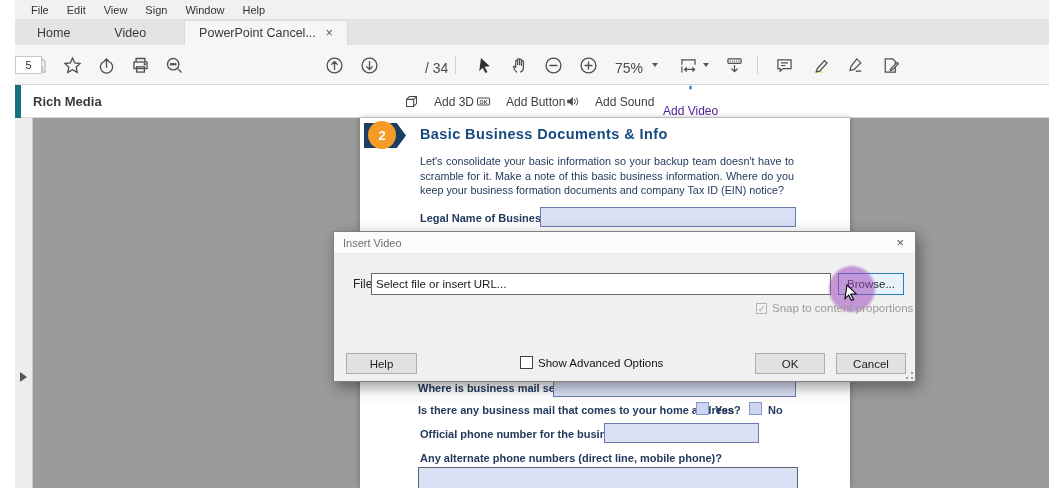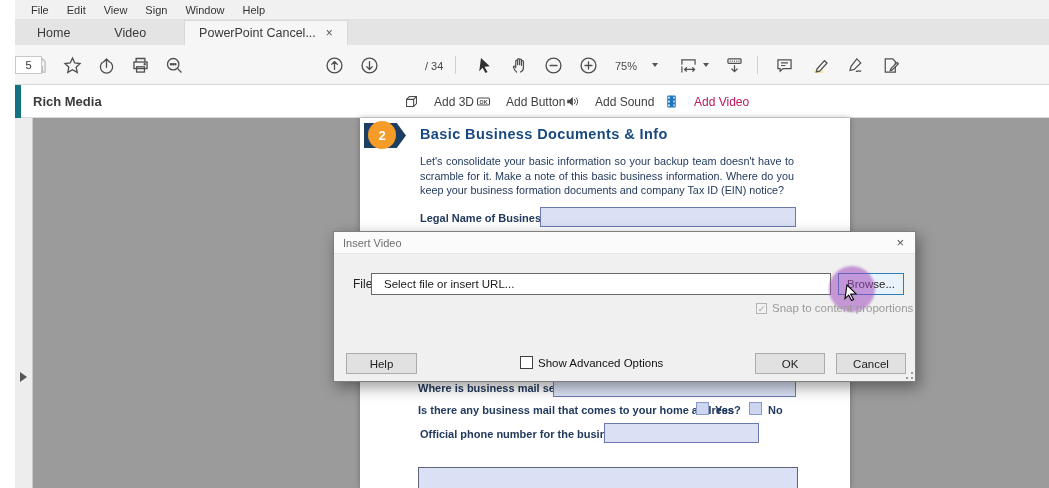--- a/index.html
+++ b/index.html
@@ -15,50 +15,50 @@
   .tab { display:flex; align-items:center; font-size:12.5px; color:#3a3a3a; padding:0 22px; }
   .tab.active { background:#f6f6f6; border:1px solid #d8d8d8; border-bottom:none; gap:10px; padding:0 14px; }
   .tab-close { color:#555; font-size:12px; }
 
   
   .toolbar { position:absolute; left:0; top:45px; width:1049px; height:40px; background:#f6f6f6; border-bottom:1px solid #d6d6d6; }
   .tbi { position:absolute; top:9px; width:22px; height:22px; display:flex; align-items:center; justify-content:center; }
   .tbi svg { width:21px; height:21px; }
   .tb-divider { position:absolute; top:11px; width:1px; height:18px; background:#cfcfcf; }
   .pagebox { position:absolute; top:11px; width:27px; height:18px; background:#fff; border:1px solid #c8c8c8; font-size:11px; color:#333; text-align:center; line-height:16px; }
-  .tbtext { position:absolute; top:15px; font-size:11px; color:#4a4a4a; }
+  .tbtext { position:absolute; top:15px; font-size:14px; color:#4a4a4a; }
   .caret { position:absolute; top:18px; width:0; height:0; border-left:3.5px solid transparent; border-right:3.5px solid transparent; border-top:4px solid #555; }
 
   
   .rmbar { position:absolute; left:0; top:85px; width:1049px; height:33px; background:#ffffff; border-bottom:1px solid #d9d9d9; }
   .rm-accent { position:absolute; left:0; top:0; width:6px; height:33px; }
   .rm-title { position:absolute; left:18px; top:9px; font-size:13px; font-weight:bold; color:#3b3b3b; }
   .rm-tool { position:absolute; top:0; height:33px; display:flex; align-items:center; gap:14px; font-size:12px; color:#3f3f3f; cursor:default; }
   .rm-tool svg { width:17px; height:17px; }
-  .rm-tool.active { color:#be185d; }
+  .rm-tool.active { color:#4c1d95;flex-direction:column; }
 
   
   .leftpanel { position:absolute; left:0; top:118px; width:18px; height:370px; background:#ededed; border-right:1px solid #c9c9c9; }
   .panel-arrow { position:absolute; left:5px; top:254px; width:0; height:0; border-top:5px solid transparent; border-bottom:5px solid transparent; border-left:7px solid #555; }
   .page { position:absolute; left:345px; top:118px; width:490px; height:370px; background:#ffffff; box-shadow:0 0 6px rgba(0,0,0,.3); }
   .flag { position:absolute; left:4px; top:5px; width:42px; height:25px; background:#1c3e63; clip-path:polygon(0 0, 78% 0, 100% 50%, 78% 100%, 0 100%); }
   .badge { position:absolute; left:8px; top:3px; width:28px; height:28px; background:#f59b28; border-radius:50%; color:#fff; font-size:13px; font-weight:bold; display:flex; align-items:center; justify-content:center; }
   .doc-heading { position:absolute; left:60px; top:8px; font-size:14.5px; font-weight:bold; color:#184a80; letter-spacing:.4px; }
   .doc-para { position:absolute; left:60px; top:36px; width:374px; font-size:10.8px; line-height:14.6px; color:#223a5e; text-align:justify; }
   .doc-label { position:absolute; font-size:11px; font-weight:bold; color:#223a5e; white-space:nowrap; }
   .doc-field { position:absolute; background:#dae1f5; border:1.5px solid #6b79ae; }
   .doc-check { position:absolute; width:13px; height:13px; background:#ccd6f0; border:1px solid #8c9ac9; }
 
   
   .dialog { position:absolute; left:318px; top:231px; width:583px; height:151px; background:#f0f0f0; border:1px solid #7f7f7f; box-shadow:3px 5px 14px rgba(0,0,0,.4); z-index:10; }
   .dlg-titlebar { position:absolute; left:0; top:0; width:100%; height:22px; background:#fbfbfb; border-bottom:1px solid #e6e6e6; }
   .dlg-title { position:absolute; left:9px; top:5px; font-size:11px; color:#6e6e6e; }
   .dlg-close { position:absolute; right:11px; top:3px; font-size:13px; color:#555; cursor:default; }
   .dlg-filelabel { position:absolute; left:19px; top:45px; font-size:12px; color:#222; }
-  .dlg-input { position:absolute; left:37px; top:41px; width:460px; height:22px; background:#fff; border:1px solid #696969; font-size:11.5px; color:#1a1a1a; padding:3px 12px; font-family:"Liberation Sans", sans-serif; }
+  .dlg-input { position:absolute; left:37px; top:41px; width:460px; height:22px; background:#fff; border:1px solid #696969; font-size:11.5px; color:#1a1a1a; padding:3px 4px; font-family:"Liberation Sans", sans-serif; }
   .dlg-browse { position:absolute; left:504px; top:41px; width:66px; height:22px; background:#e8f2fb; border:1px solid #2a7fb8; font-size:11.5px; color:#222; display:flex; align-items:center; justify-content:center; }
   .click-halo { position:absolute; left:495px; top:34px; width:46px; height:46px; border-radius:50%; background:rgba(163,76,190,.55); filter:blur(1px); pointer-events:none; }
   .dlg-cursor { position:absolute; left:510px; top:52px; width:16px; height:17px; pointer-events:none; z-index:5; }
   .dlg-snap { position:absolute; left:422px; top:70px; display:flex; align-items:center; gap:5px; }
   .snap-box { width:11px; height:11px; background:#f2f2f2; border:1px solid #b4b4b4; font-size:9px; color:#a0a0a0; line-height:10px; text-align:center; }
   .snap-text { font-size:11.5px; color:#9a9a9a; }
   .dlg-btn { position:absolute; top:121px; width:71px; height:21px; background:#e1e1e1; border:1px solid #acacac; font-size:11.5px; color:#222; display:flex; align-items:center; justify-content:center; }
   .dlg-adv { position:absolute; left:186px; top:124px; display:flex; align-items:center; gap:5px; }
   .adv-box { width:13px; height:13px; background:#fff; border:1px solid #404040; }
   .adv-text { font-size:11.5px; color:#111; }
@@ -264,20 +264,21 @@
 
     <div class="doc-label" style="left:58px; top:286px;">Is there any business mail that comes to your home address?</div>
     <div class="doc-check" style="left:336px; top:284px;"></div>
     <div class="doc-label" style="left:355px; top:286px;">Yes</div>
     <div class="doc-check" style="left:389px; top:284px;"></div>
     <div class="doc-label" style="left:408px; top:286px;">No</div>
 
     <div class="doc-label" style="left:60px; top:310px;">Official phone number for the business:</div>
     <div class="doc-field" style="left:244px; top:305px; width:155px; height:20px;"></div>
 
+    <div class="doc-label" style="left:60px; top:334px;">Any alternate phone numbers (direct line, mobile phone)?</div>
     <div class="doc-field" style="left:58px; top:349px; width:380px; height:24px; border-color:#5d6478;"></div>
   </div>
 
   <div class="dialog">
     <div class="dlg-titlebar">
       <div class="dlg-title">Insert Video</div>
       <div class="dlg-close">×</div>
     </div>
 
     <div class="dlg-filelabel">File:</div>

